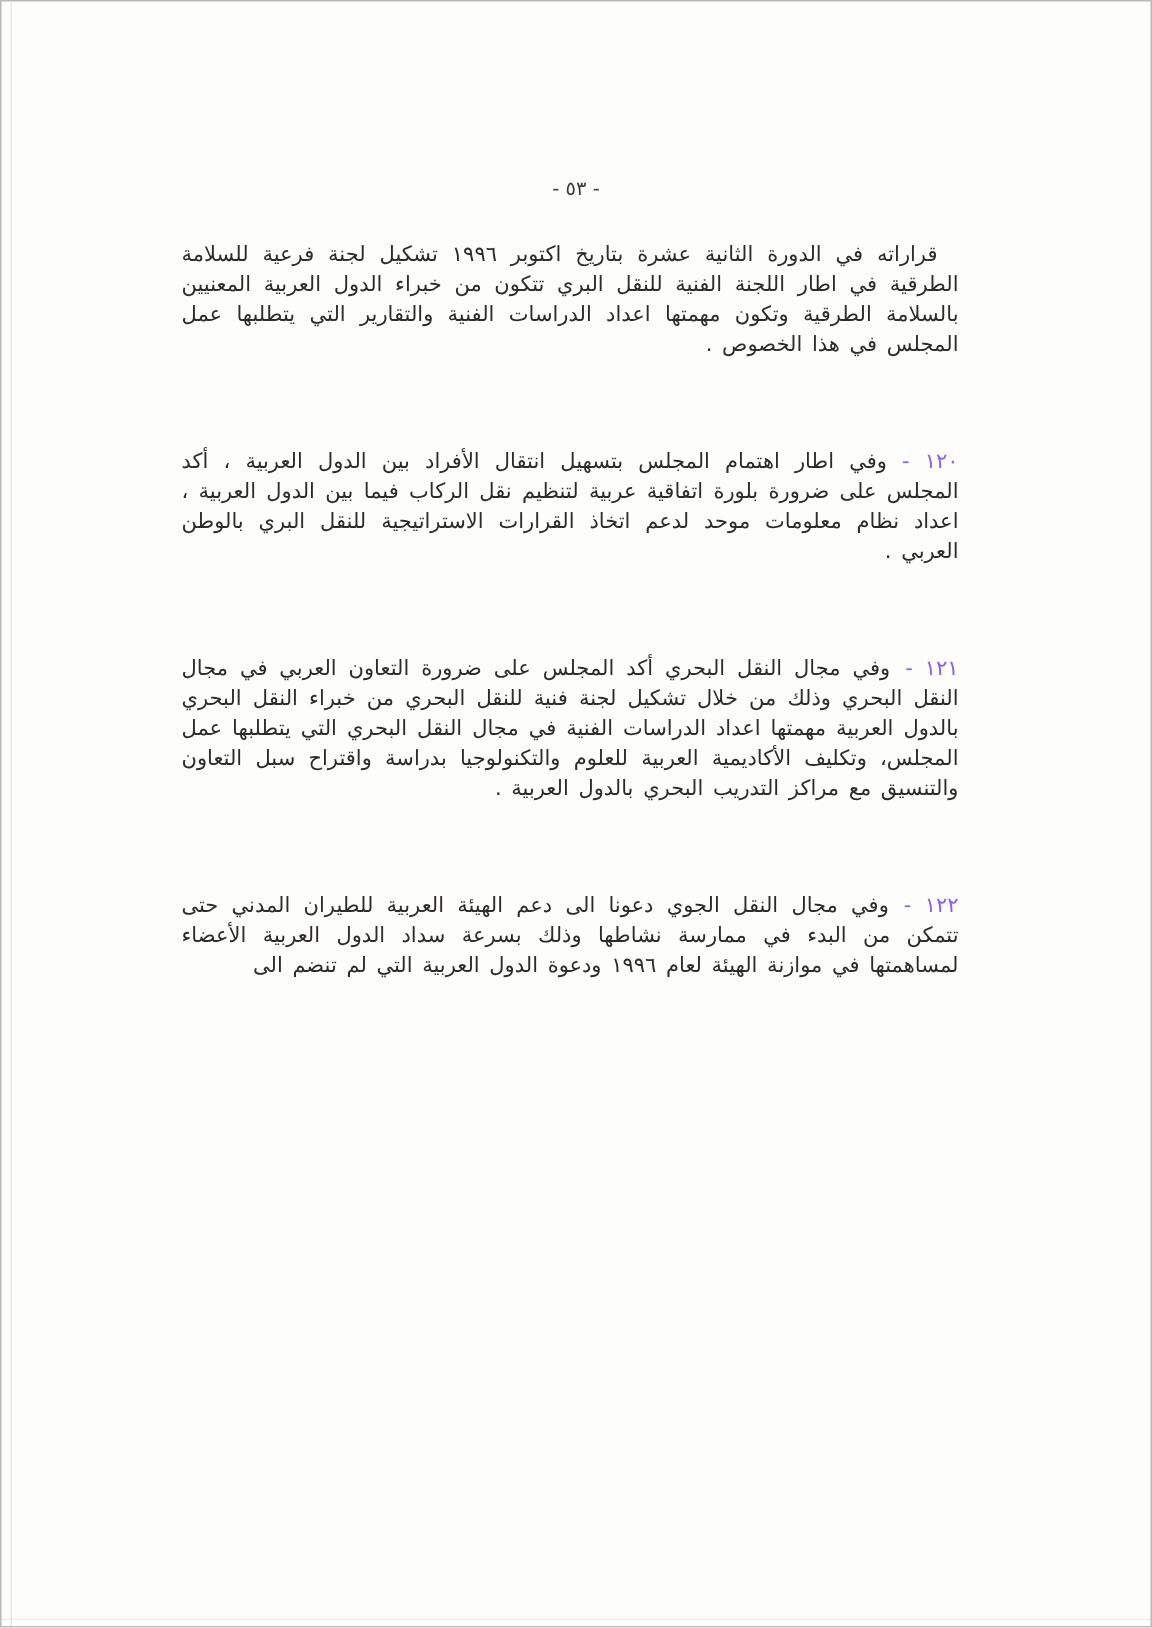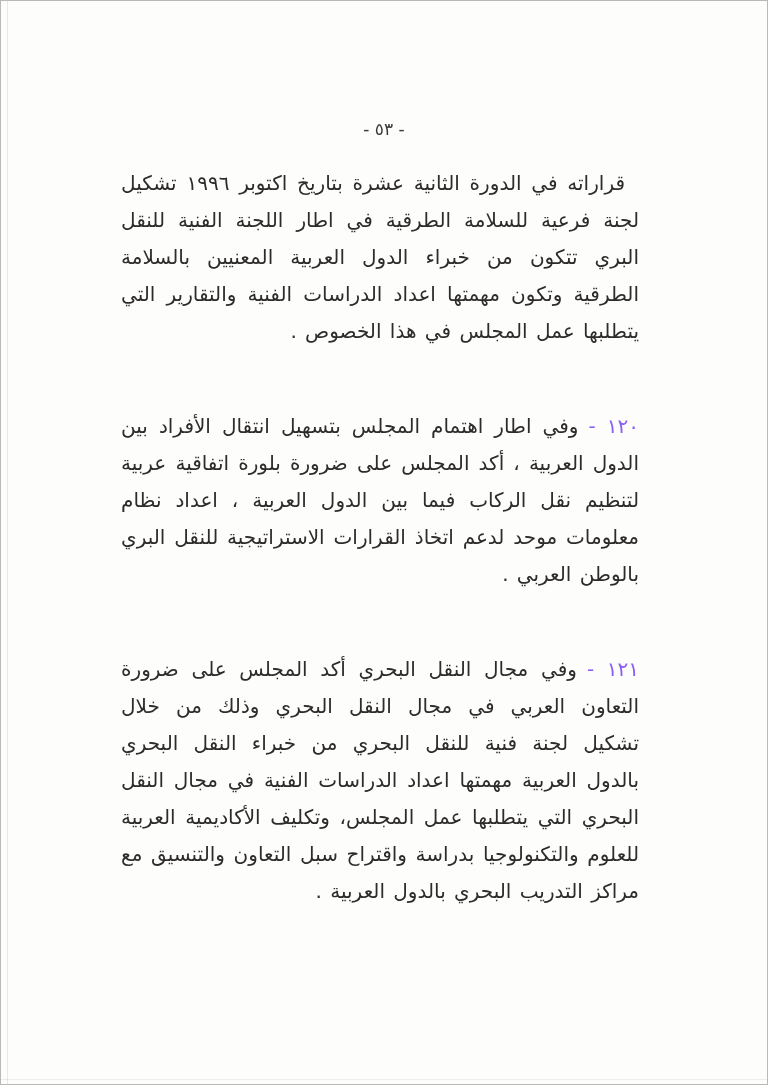--- a/index.html
+++ b/index.html
@@ -29,33 +29,33 @@
   .page::after {
     content: "";
     position: absolute;
     left: 0; bottom: 4px;
     width: 100%; height: 1px;
     background: rgba(0,0,0,0.06);
   }
   .page-number {
     padding-top: 118px;
     text-align: center;
-    font-size: 17px;
+    font-size: 13px;
     letter-spacing: 2px;
     color: #3a3a3a;
     margin-bottom: 26px;
   }
   .content {
     direction: rtl;
     padding: 0 128px 0 120px;
     color: #2e2c2a;
   }
   .para {
-    font-size: 20px;
-    line-height: 37px;
+    font-size: 14px;
+    line-height: 20px;
     text-align: justify;
     text-justify: inter-word;
     margin: 0 0 58px 0;
     word-spacing: 2px;
   }
   .para .marker {
     white-space: nowrap;
     margin-left: 10px;
     color: #8b5cf6;
   }
@@ -81,15 +81,18 @@
     </p>
 
     <p class="para">
       <span class="marker">١٢٠ -</span><span>وفي اطار اهتمام المجلس بتسهيل انتقال الأفراد بين الدول العربية ، أكد المجلس على ضرورة بلورة اتفاقية عربية لتنظيم نقل الركاب فيما بين الدول العربية ، اعداد نظام معلومات موحد لدعم اتخاذ القرارات الاستراتيجية للنقل البري بالوطن العربي .</span>
     </p>
 
     <p class="para">
       <span class="marker">١٢١ -</span><span>وفي مجال النقل البحري أكد المجلس على ضرورة التعاون العربي في مجال النقل البحري وذلك من خلال تشكيل لجنة فنية للنقل البحري من خبراء النقل البحري بالدول العربية مهمتها اعداد الدراسات الفنية في مجال النقل البحري التي يتطلبها عمل المجلس، وتكليف الأكاديمية العربية للعلوم والتكنولوجيا بدراسة واقتراح سبل التعاون والتنسيق مع مراكز التدريب البحري بالدول العربية .</span>
     </p>
 
+    <p class="para">
+      <span class="marker">١٢٢ -</span><span>وفي مجال النقل الجوي دعونا الى دعم الهيئة العربية للطيران المدني حتى تتمكن من البدء في ممارسة نشاطها وذلك بسرعة سداد الدول العربية الأعضاء لمساهمتها في موازنة الهيئة لعام ١٩٩٦ ودعوة الدول العربية التي لم تنضم الى</span>
+    </p>
 
   </div>
 </div>
 
 </body></html>

